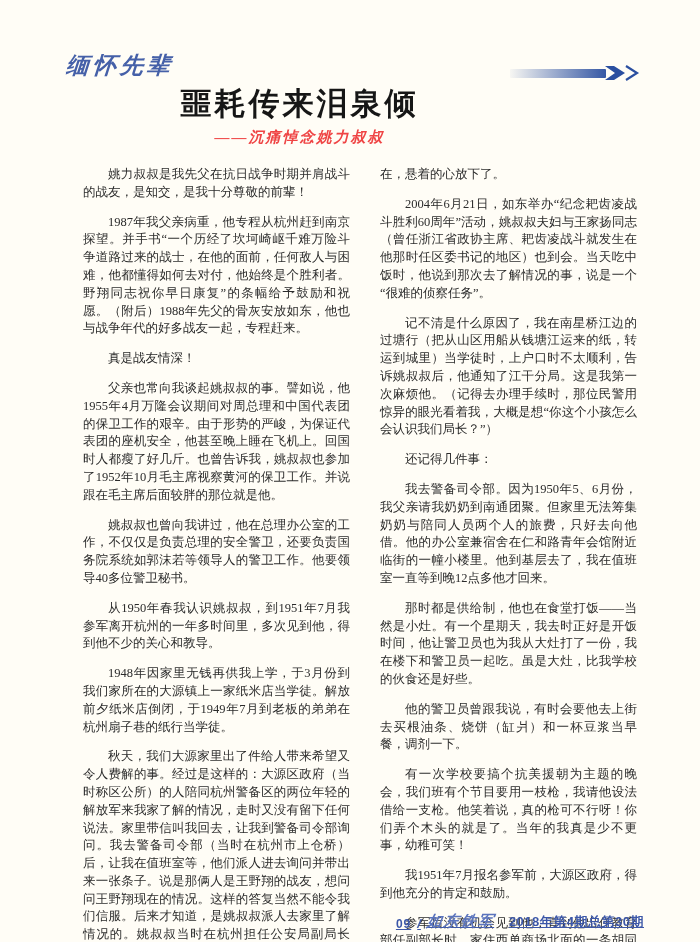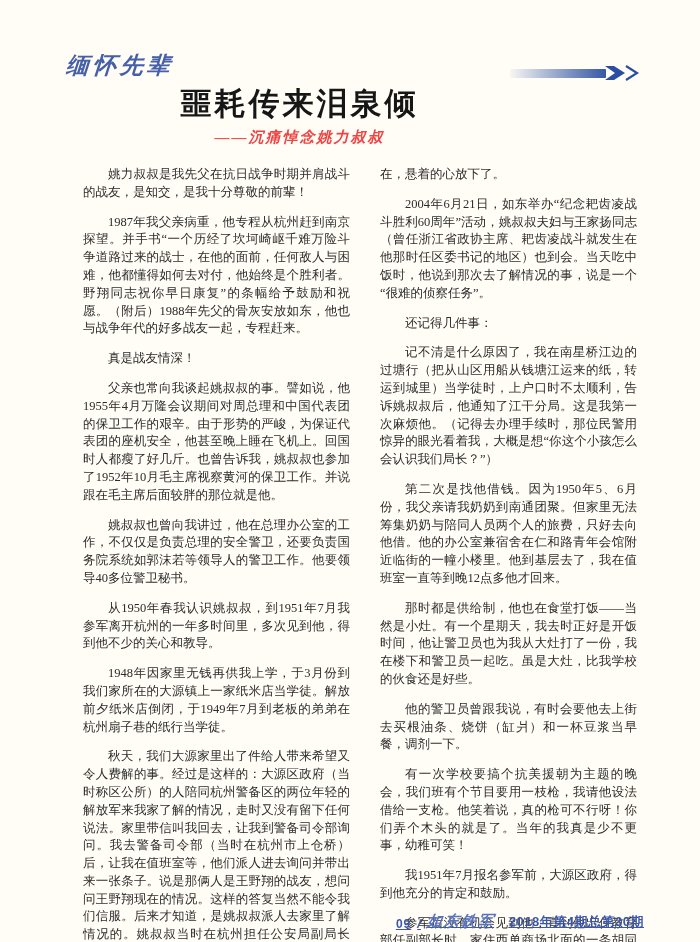--- a/index.html
+++ b/index.html
@@ -108,23 +108,23 @@
       <p class="para normal">父亲也常向我谈起姚叔叔的事。譬如说，他1955年4月万隆会议期间对周总理和中国代表团的保卫工作的艰辛。由于形势的严峻，为保证代表团的座机安全，他甚至晚上睡在飞机上。回国时人都瘦了好几斤。也曾告诉我，姚叔叔也参加了1952年10月毛主席视察黄河的保卫工作。并说跟在毛主席后面较胖的那位就是他。</p>
       <p class="para normal">姚叔叔也曾向我讲过，他在总理办公室的工作，不仅仅是负责总理的安全警卫，还要负责国务院系统如郭沫若等领导人的警卫工作。他要领导40多位警卫秘书。</p>
       <p class="para normal">从1950年春我认识姚叔叔，到1951年7月我参军离开杭州的一年多时间里，多次见到他，得到他不少的关心和教导。</p>
       <p class="para normal">1948年因家里无钱再供我上学，于3月份到我们家所在的大源镇上一家纸米店当学徒。解放前夕纸米店倒闭，于1949年7月到老板的弟弟在杭州扇子巷的纸行当学徒。</p>
       <p class="para normal">秋天，我们大源家里出了件给人带来希望又令人费解的事。经过是这样的：大源区政府（当时称区公所）的人陪同杭州警备区的两位年轻的解放军来我家了解的情况，走时又没有留下任何说法。家里带信叫我回去，让我到警备司令部询问。我去警备司令部（当时在杭州市上仓桥）后，让我在值班室等，他们派人进去询问并带出来一张条子。说是那俩人是王野翔的战友，想问问王野翔现在的情况。这样的答复当然不能令我们信服。后来才知道，是姚叔叔派人去家里了解情况的。姚叔叔当时在杭州担任公安局副局长（局长是后来曾任公安部长的王芳）兼警备区政治部主任。虽然由于不久乡下闹土匪和其他的一些原因，父亲没有立即与我们联系，但我奶奶和全家人知道十多年音讯全无的父亲肯定健</p>
     </div>
 
   <div class="col col-right">
       <p class="para cont">在，悬着的心放下了。</p>
       <p class="para normal">2004年6月21日，如东举办“纪念耙齿凌战斗胜利60周年”活动，姚叔叔夫妇与王家扬同志（曾任浙江省政协主席、耙齿凌战斗就发生在他那时任区委书记的地区）也到会。当天吃中饭时，他说到那次去了解情况的事，说是一个“很难的侦察任务”。</p>
+      <p class="para normal">记不清是什么原因了，我在南星桥江边的过塘行（把从山区用船从钱塘江运来的纸，转运到城里）当学徒时，上户口时不太顺利，告诉姚叔叔后，他通知了江干分局。这是我第一次麻烦他。（记得去办理手续时，那位民警用惊异的眼光看着我，大概是想“你这个小孩怎么会认识我们局长？”）</p>
       <p class="para normal">还记得几件事：</p>
-      <p class="para normal">记不清是什么原因了，我在南星桥江边的过塘行（把从山区用船从钱塘江运来的纸，转运到城里）当学徒时，上户口时不太顺利，告诉姚叔叔后，他通知了江干分局。这是我第一次麻烦他。（记得去办理手续时，那位民警用惊异的眼光看着我，大概是想“你这个小孩怎么会认识我们局长？”）</p>
-      <p class="para normal">第二次是找他借钱。因为1950年5、6月份，我父亲请我奶奶到南通团聚。但家里无法筹集奶奶与陪同人员两个人的旅费，只好去向他借。他的办公室兼宿舍在仁和路青年会馆附近临街的一幢小楼里。他到基层去了，我在值班室一直等到晚12点多他才回来。</p>
+      <p class="para normal">我去警备司令部。因为1950年5、6月份，我父亲请我奶奶到南通团聚。但家里无法筹集奶奶与陪同人员两个人的旅费，只好去向他借。他的办公室兼宿舍在仁和路青年会馆附近临街的一幢小楼里。他到基层去了，我在值班室一直等到晚12点多他才回来。</p>
       <p class="para normal">那时都是供给制，他也在食堂打饭——当然是小灶。有一个星期天，我去时正好是开饭时间，他让警卫员也为我从大灶打了一份，我在楼下和警卫员一起吃。虽是大灶，比我学校的伙食还是好些。</p>
       <p class="para normal">他的警卫员曾跟我说，有时会要他去上街去买根油条、烧饼（缸爿）和一杯豆浆当早餐，调剂一下。</p>
       <p class="para normal">有一次学校要搞个抗美援朝为主题的晚会，我们班有个节目要用一枝枪，我请他设法借给一支枪。他笑着说，真的枪可不行呀！你们弄个木头的就是了。当年的我真是少不更事，幼稚可笑！</p>
       <p class="para normal">我1951年7月报名参军前，大源区政府，得到他充分的肯定和鼓励。</p>
       <p class="para normal">参军后没有机会见到他，直到他出任教育部任副部长时，家住西单商场北面的一条胡同里，我趁出差北京的机会去看望过。另一次是1991年，我出差杭州，到花园北村他的家看望。</p>
       <p class="para normal">他几次到南通来，都会通知我去见他，并总是关心地问问我们家里的情况。</p>
       <p class="para normal">噩耗传来梦亦惊，寝门为位泪泉倾！</p>
       <p class="para normal">姚叔叔千古！</p>
       <p class="para author">（王乃熊）</p>
     </div>

